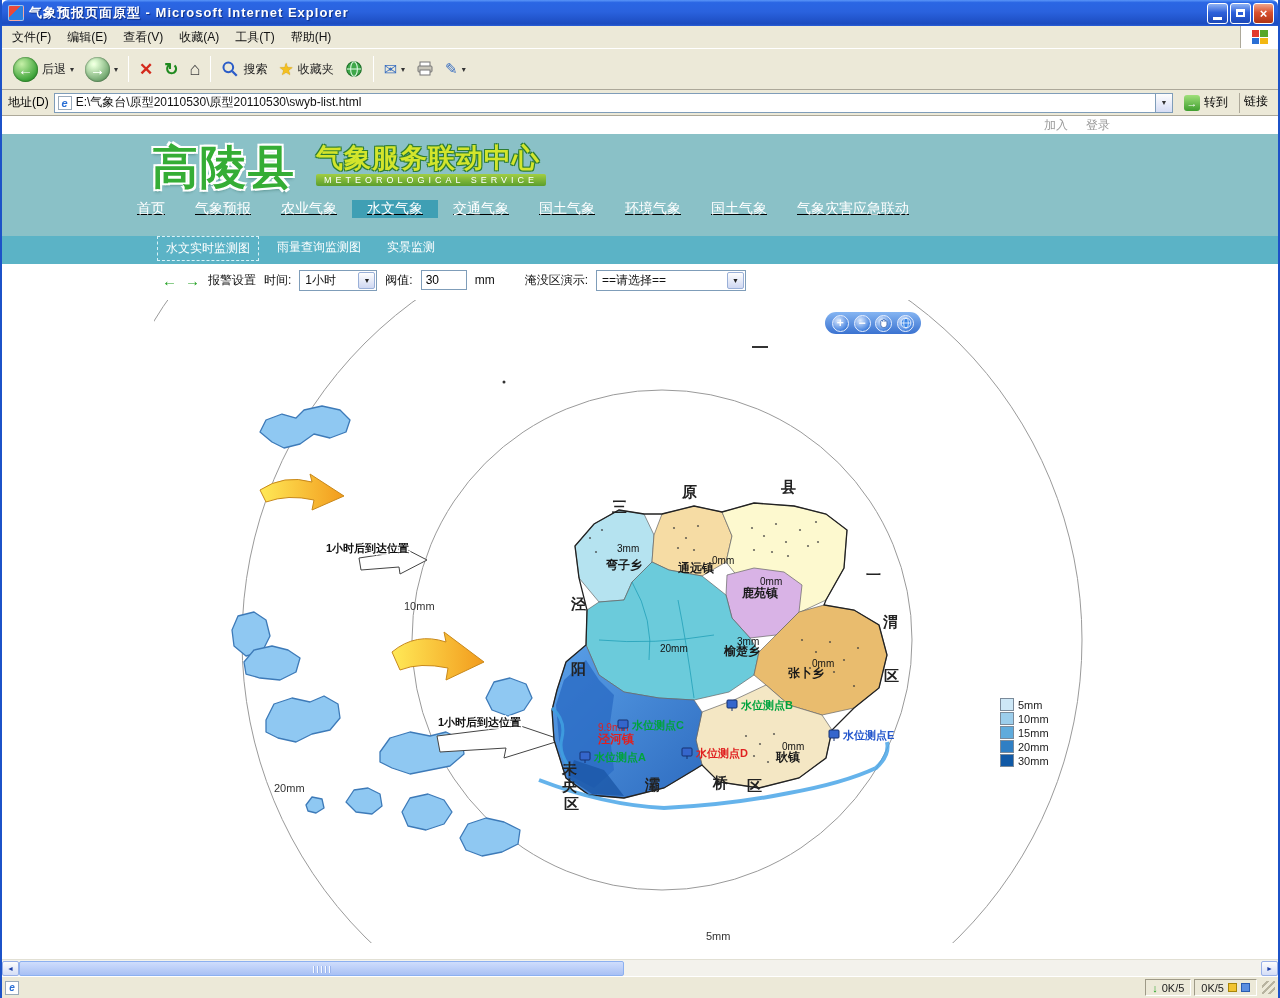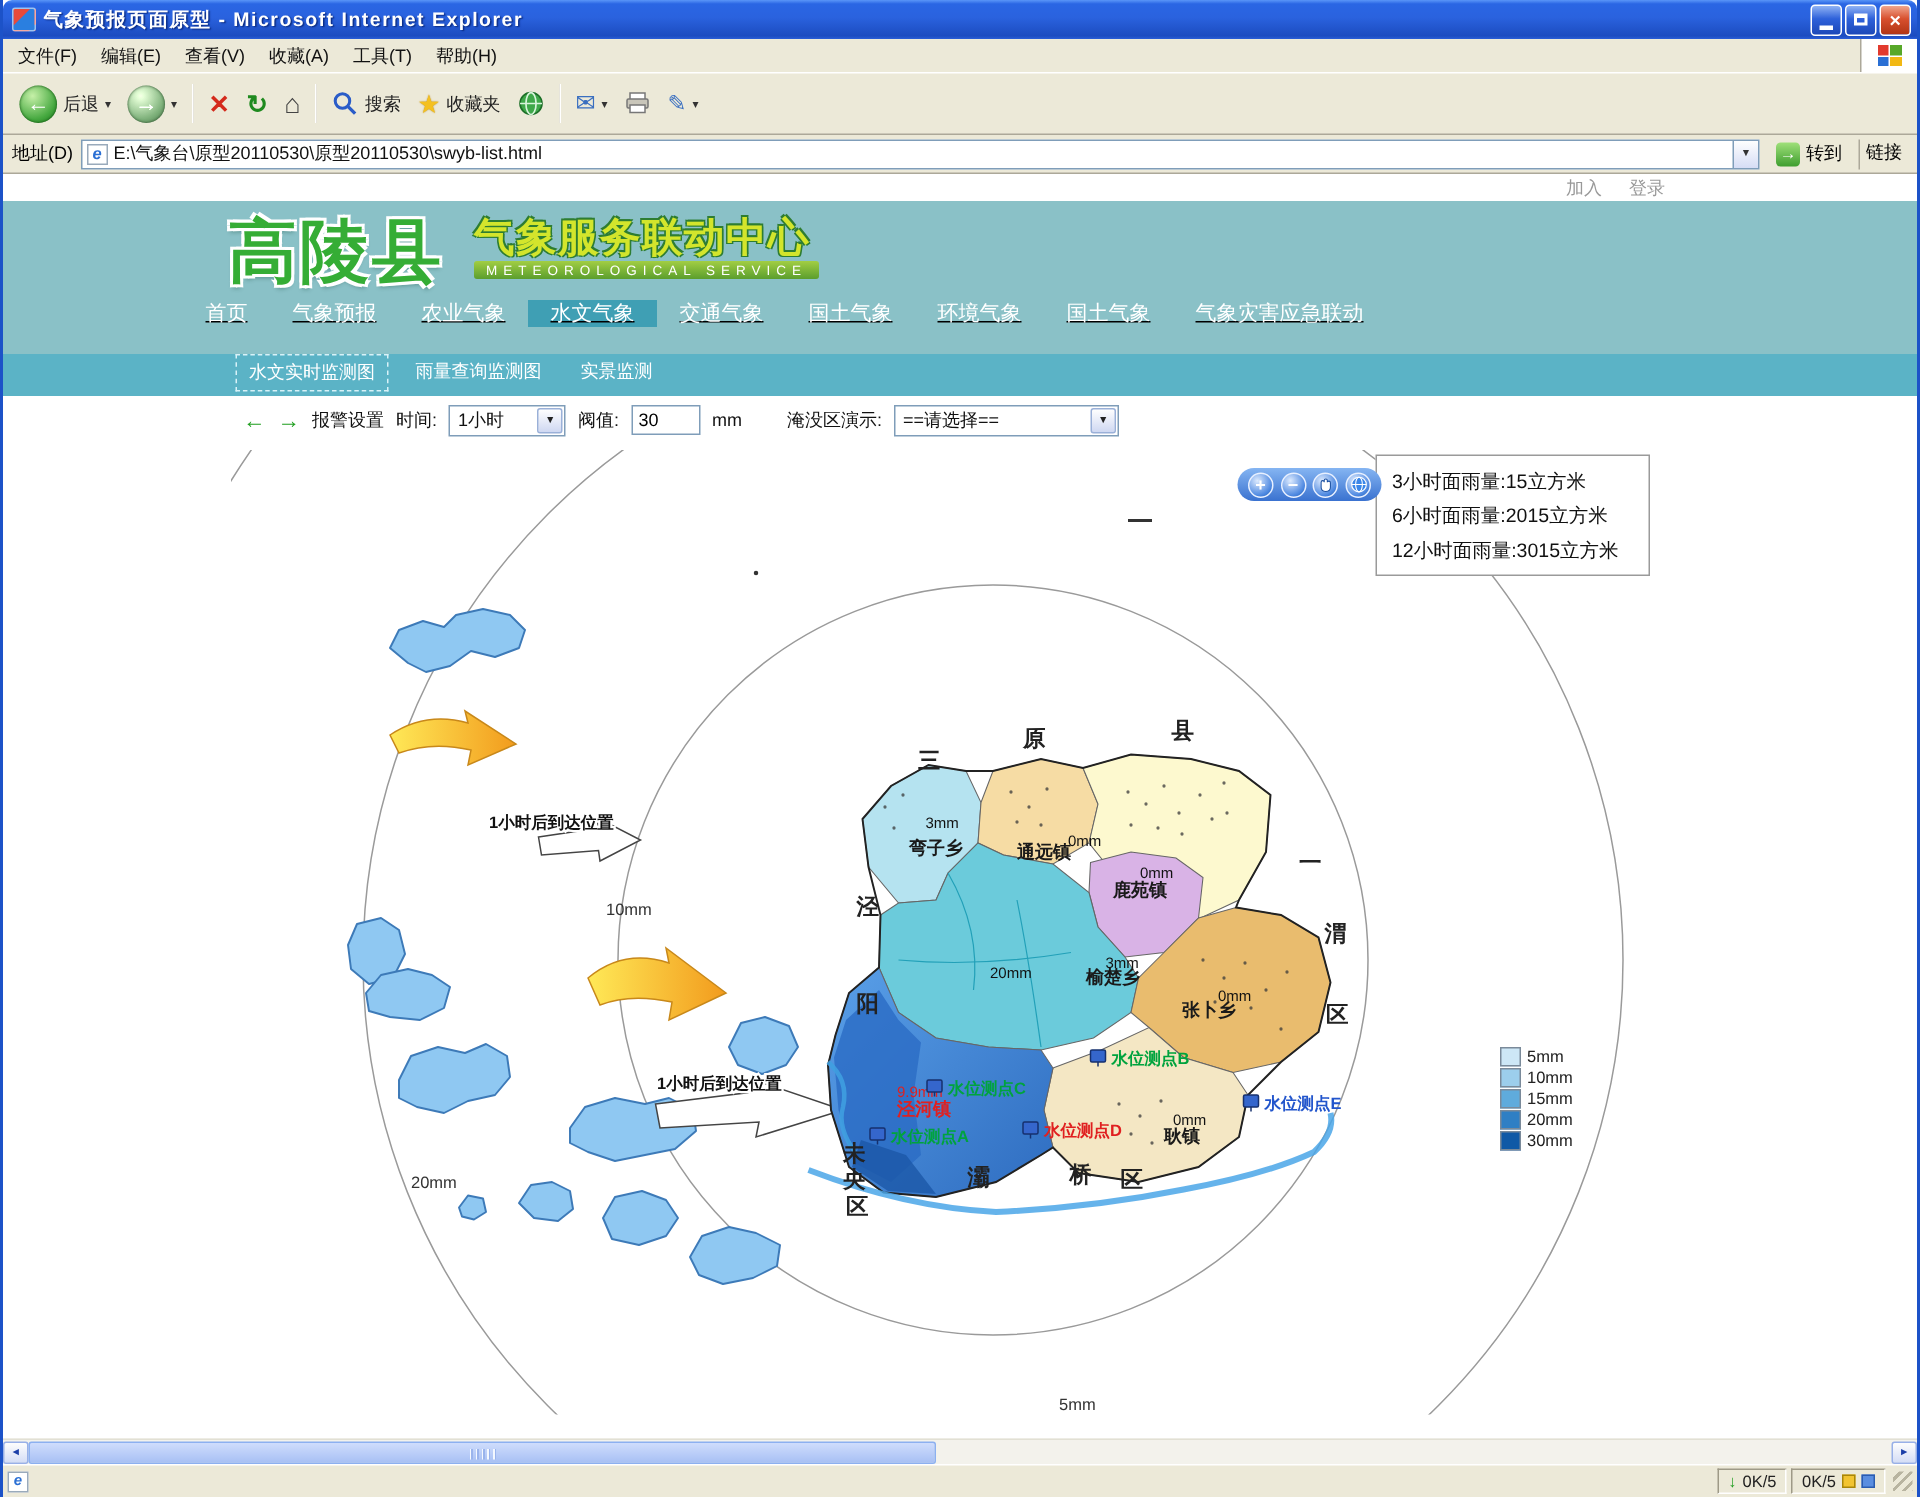--- a/index.html
+++ b/index.html
@@ -504,25 +504,20 @@
       </div>
       <div class="mt-btn">
         <svg width="12" height="12" viewBox="0 0 16 16">
           <circle cx="8" cy="8" r="6.5" fill="#3a86e8" stroke="#fff"></circle>
           <ellipse cx="8" cy="8" rx="3" ry="6.5" fill="none" stroke="#fff" stroke-width="1"></ellipse>
           <line x1="1.5" y1="8" x2="14.5" y2="8" stroke="#fff" stroke-width="1"></line>
         </svg>
       </div>
     </div>
 
-    <div class="info-box">
-      <div>3小时面雨量:15立方米</div>
-      <div>6小时面雨量:2015立方米</div>
-      <div>12小时面雨量:3015立方米</div>
-    </div>
 
     <div class="legend">
       <div class="lg-row">
           <span class="lg-swatch" style="background: rgb(205, 231, 246);"></span>
           <span class="lg-label">5mm</span>
         </div>
       <div class="lg-row">
           <span class="lg-swatch" style="background: rgb(156, 206, 236);"></span>
           <span class="lg-label">10mm</span>
         </div>

